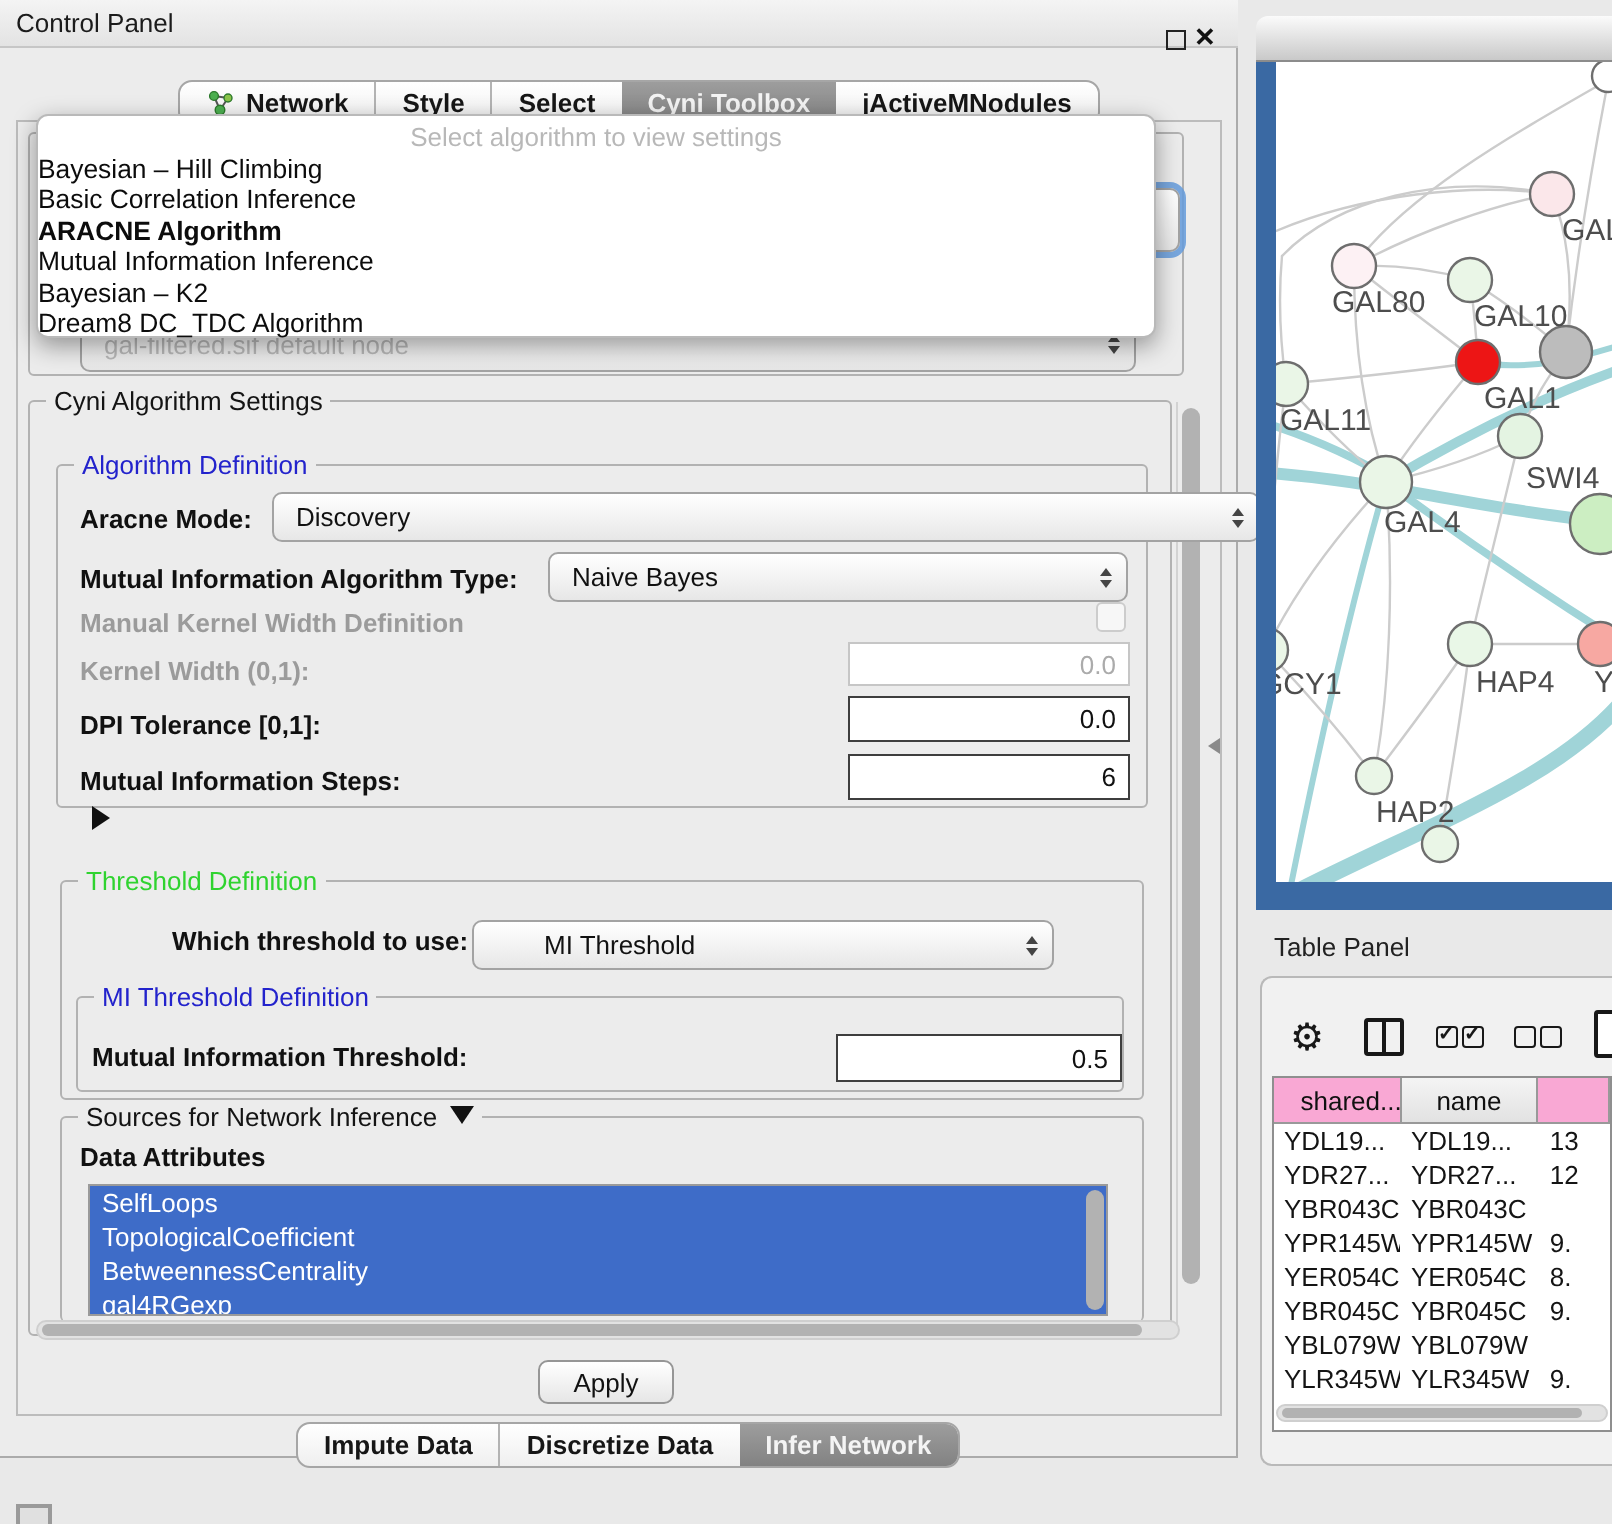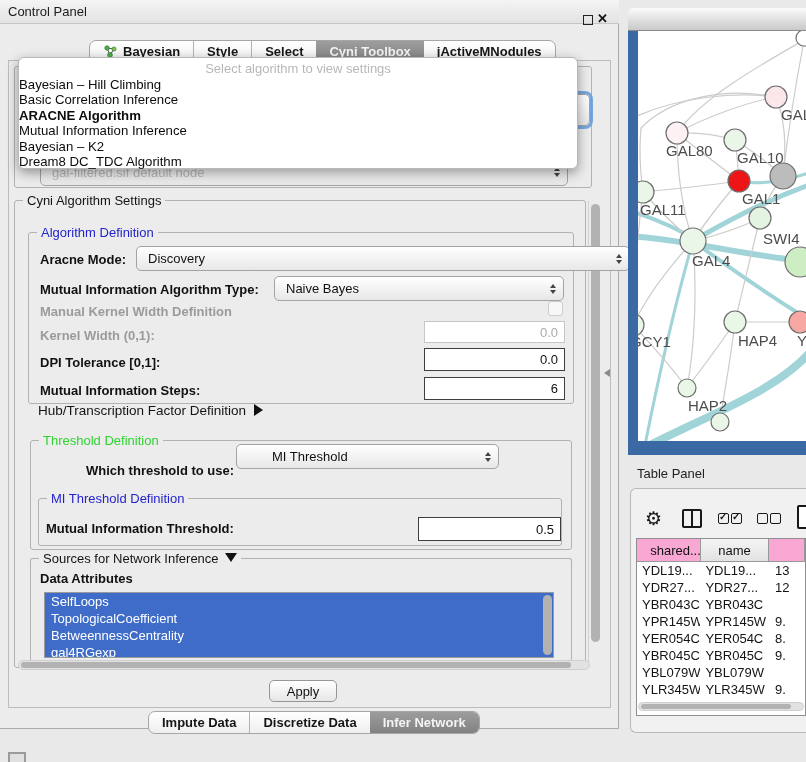--- a/index.html
+++ b/index.html
@@ -112,21 +112,21 @@
   <div class="abs tabstrip top-tabs" id="top-tabs">
       <div class="tab">
         <svg class="net-ic" width="15" height="15" viewBox="0 0 15 15">
           <line x1="4" y1="4" x2="11" y2="5" stroke="#555" stroke-width="1"></line>
           <line x1="4" y1="4" x2="7" y2="11" stroke="#555" stroke-width="1"></line>
           <line x1="11" y1="5" x2="7" y2="11" stroke="#555" stroke-width="1"></line>
           <circle cx="4" cy="4" r="2.2" fill="#4caf50" stroke="#2d7a2d" stroke-width=".7"></circle>
           <circle cx="11" cy="5" r="2" fill="#8bc34a" stroke="#2d7a2d" stroke-width=".7"></circle>
           <circle cx="7" cy="11" r="2.4" fill="#4caf50" stroke="#2d7a2d" stroke-width=".7"></circle>
         </svg>
-        <span>Bayesian</span>
+        <span>Network</span>
       </div>
       <div class="tab">
         <span>Style</span>
       </div>
       <div class="tab">
         <span>Select</span>
       </div>
       <div class="tab sel">
         <span>Cyni Toolbox</span>
       </div>
@@ -176,28 +176,28 @@
   <span class="abs lbl dis" style="left:40px;top:304px;">Manual Kernel Width Definition</span>
   <span class="abs checkbox" style="left:548px;top:301px;width:15px;height:15px;"></span>
   <span class="abs lbl dis" style="left:40px;top:328px;">Kernel Width (0,1):</span>
   <div class="abs tinput dis" style="left:424px;top:321px;width:141px;height:22px;">0.0</div>
   <span class="abs lbl" style="left:40px;top:355px;">DPI Tolerance [0,1]:</span>
   <div class="abs tinput strong" style="left:424px;top:348px;width:141px;height:23px;">0.0</div>
   <span class="abs lbl" style="left:40px;top:383px;">Mutual Information Steps:</span>
   <div class="abs tinput strong" style="left:424px;top:377px;width:141px;height:23px;">6</div>
 
   <div class="abs" style="left:38px;top:401px;">
-    <span class="plain">Hub/Transcription Factor Definition</span><span class="tri-right"></span>
+    <span class="tri-right"></span>
   </div>
 
   <div class="abs group" style="left:30px;top:440px;width:542px;height:110px;">
     <span class="legend green">Threshold Definition</span>
   </div>
   <span class="abs lbl" style="left:86px;top:463px;">Which threshold to use:</span>
-  <div class="abs combo" style="left:236px;top:444px;width:263px;height:25px;padding-left:35px;">
+  <div class="abs combo" style="left:236px;top:460px;width:291px;height:25px;padding-left:35px;">
     <span>MI Threshold</span>
     <span class="stepper">
         <i class="up"></i>
         <i class="dn"></i>
       </span>
   </div>
   <div class="abs group" style="left:38px;top:498px;width:524px;height:48px;">
     <span class="legend blue">MI Threshold Definition</span>
   </div>
   <span class="abs lbl" style="left:46px;top:521px;">Mutual Information Threshold:</span>

